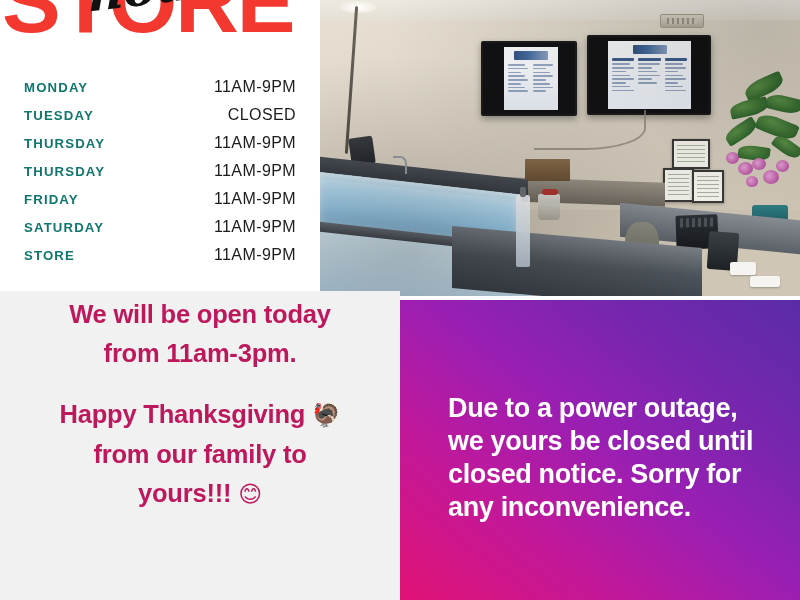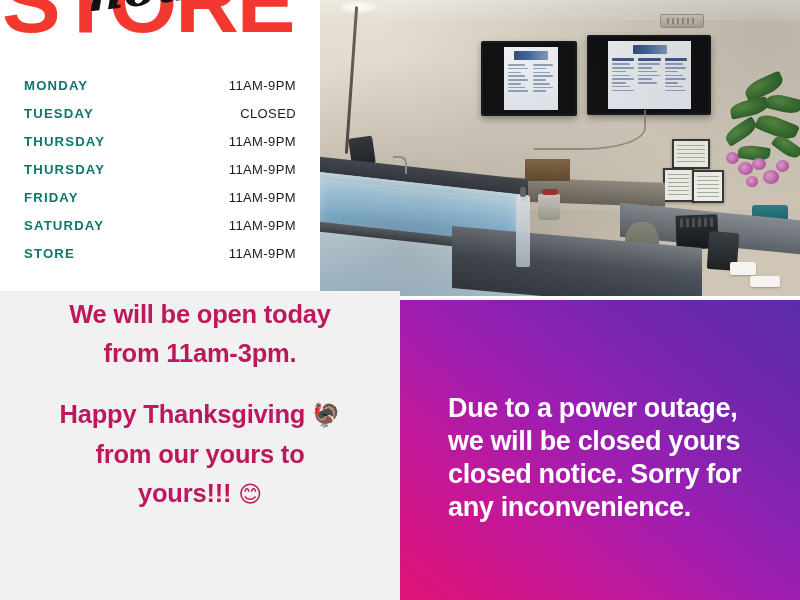--- a/index.html
+++ b/index.html
@@ -87,21 +87,21 @@
     font-weight: bold;
     font-size: 13.2px;
     letter-spacing: 1.15px;
     color: #0f766e;
     white-space: nowrap;
   }
 
   .day-time {
     font-family: "Liberation Sans", sans-serif;
     font-weight: normal;
-    font-size: 13px;
+    font-size: 16px;
     letter-spacing: 0.4px;
     color: #1c1c1c;
     white-space: nowrap;
   }
 
   
   .photo {
     position: absolute;
     left: 320px;
     top: 0;
@@ -579,28 +579,28 @@
     <div class="ph-shadow"></div>
   </div>
 
   <div class="orange-panel">
     <div class="orange-text">
       <span>We will be open today</span><br>
       <span>from 11am-3pm.</span>
       <span class="blank-line"></span>
       <span>Happy Thanksgiving</span>
       <span class="emoji">🦃</span><br>
-      <span>from our yours to</span><br>
+      <span>from our family to</span><br>
       <span>yours!!!</span>
       <span class="emoji">😊</span>
     </div>
   </div>
 
   <div class="purple-panel">
     <div class="purple-text">
       <span>Due to a power outage,</span><br>
-      <span>we will be closed yours</span><br>
+      <span>we yours be closed until</span><br>
       <span>closed notice. Sorry for</span><br>
       <span>any inconvenience.</span>
     </div>
   </div>
 
 </div>
 
 </body></html>

